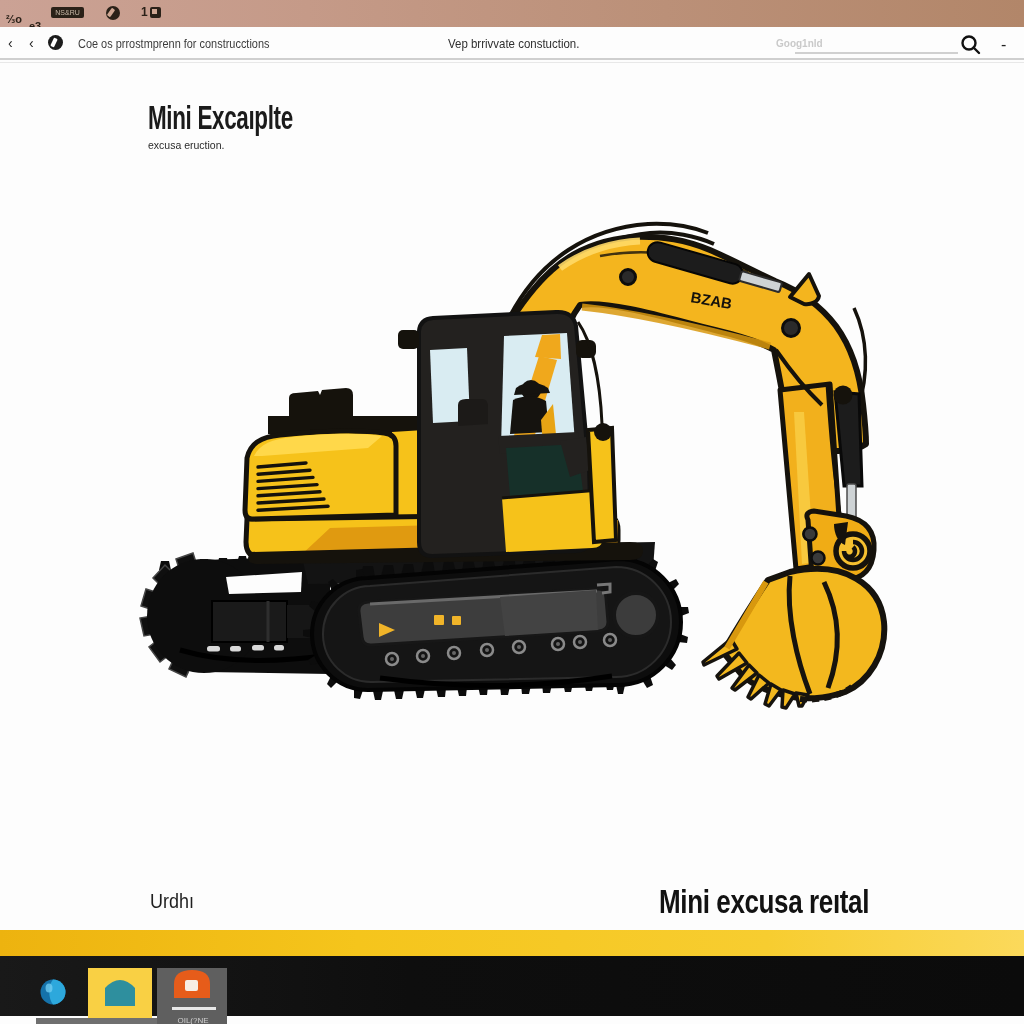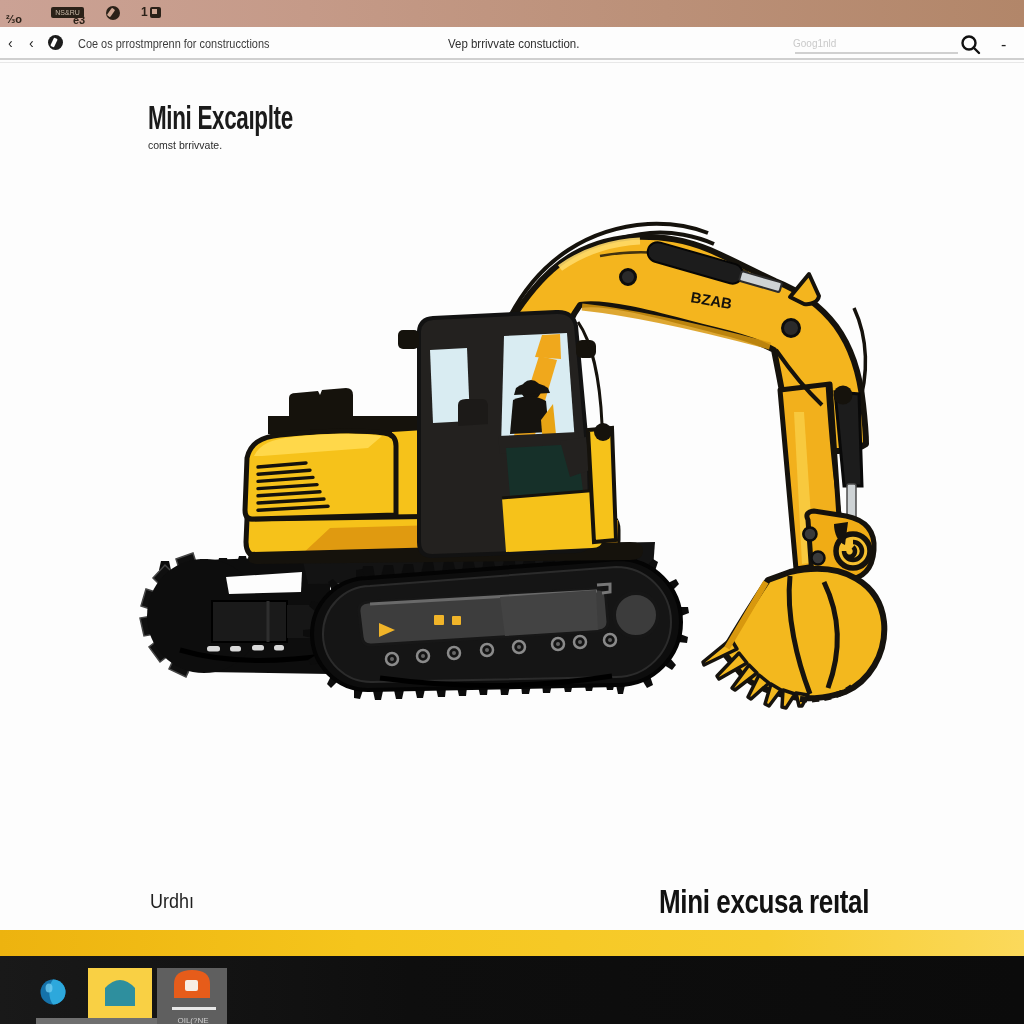--- a/index.html
+++ b/index.html
@@ -1,40 +1,40 @@
 <!DOCTYPE html>
 <html><head><meta charset="utf-8"><style>
 html,body{margin:0;padding:0;width:1024px;height:1024px;overflow:hidden;background:#fdfdfd;font-family:"Liberation Sans",sans-serif;}
 .abs{position:absolute;}
 #topbar{left:0;top:0;width:1024px;height:27px;background:linear-gradient(90deg,#cba295,#c59a88 30%,#bb9078 65%,#b28669);}
 #toolbar{left:0;top:27px;width:1024px;height:31px;background:#fdfdfd;border-bottom:2px solid #cfcfcf;}
 #tline2{left:0;top:62px;width:1024px;height:1px;background:#e8e8e8;}
 #yellowbar{left:0;top:930px;width:1024px;height:26px;background:linear-gradient(90deg,#edb30f,#f5c51c 35%,#f7cd30 75%,#fbd95b);}
-#taskbar{left:0;top:956px;width:1024px;height:68px;background:linear-gradient(90deg,#191919,#0e0e0e 40%,#0b0b0b);}
+#taskbar{left:0;top:956px;width:1024px;height:60px;background:linear-gradient(90deg,#191919,#0e0e0e 40%,#0b0b0b);}
 .tb-glyph{position:absolute;color:#2a2118;font-size:11px;font-weight:bold;}
 </style></head>
 <body>
 <div class="abs" id="topbar">
   <span class="tb-glyph" style="left:6px;top:5px;margin-top:8px;">⅔o</span>
-  <span class="tb-glyph" style="left:29px;top:14px;margin-left:44px;">e3</span>
+  <span class="tb-glyph" style="left:29px;top:20px;">e3</span>
   <span class="abs" style="left:51px;top:7px;width:33px;height:11px;background:#2a2118;border-radius:2px;color:#c9b9a8;font-size:7px;text-align:center;line-height:11px;">NS&amp;RU</span>
   <span class="abs" style="left:106px;top:6px;width:14px;height:14px;background:#2a2118;border-radius:50%;"></span>
   <span class="abs" style="left:109px;top:8px;width:4px;height:9px;background:#cfa793;border-radius:1px;transform:rotate(35deg);"></span>
   <span class="tb-glyph" style="left:141px;top:5px;font-size:12px;">1</span>
   <span class="abs" style="left:150px;top:7px;width:11px;height:11px;background:#2a2118;border-radius:2px;"></span>
   <span class="abs" style="left:152px;top:9px;width:5px;height:5px;background:#cfa793;"></span>
 </div>
 <div class="abs" id="toolbar">
   <span class="abs" style="left:8px;top:8px;font-size:14px;color:#222;">‹</span>
   <span class="abs" style="left:29px;top:8px;font-size:14px;color:#222;">‹</span>
   <span class="abs" style="left:48px;top:8px;width:15px;height:15px;background:#1c1c1c;border-radius:50%;"></span>
   <span class="abs" style="left:52px;top:11px;width:4px;height:9px;background:#fdfdfd;border-radius:1px;transform:rotate(25deg);"></span>
   <span class="abs" style="left:78px;top:9px;font-size:13.5px;color:#3c3c3c;transform:scaleX(0.81);transform-origin:0 0;white-space:nowrap;">Coe os prrostmprenn for construcctions</span>
   <span class="abs" style="left:448px;top:9px;font-size:13.5px;color:#2f2f2f;transform:scaleX(0.85);transform-origin:0 0;white-space:nowrap;">Vep brrivvate constuction.</span>
-  <span class="abs" style="left:793px;top:11px;font-size:10px;color:#c9c9c9;">Goog1nld</span>
+  <span class="abs" style="left:776px;top:11px;font-size:10px;color:#c9c9c9;font-weight:bold;">Goog1nld</span>
   <span class="abs" style="left:795px;top:25px;width:163px;height:1.5px;background:#d0d0d0;"></span>
   <svg class="abs" style="left:958px;top:7px;" width="26" height="22" viewBox="0 0 26 22">
       <circle cx="11" cy="9" r="6.5" fill="none" stroke="#111" stroke-width="2.4"></circle>
       <line x1="15.5" y1="13.5" x2="21" y2="19" stroke="#111" stroke-width="2.4" stroke-linecap="round"></line>
     </svg>
   <span class="abs" style="left:1001px;top:9px;font-size:16px;color:#222;">-</span>
 </div>
 <div class="abs" id="tline2"></div>
 <svg width="1024" height="1024" viewBox="0 0 1024 1024" style="position:absolute;left:0;top:0">
 
@@ -254,21 +254,21 @@
 <path d="M 771 684 L 781 690 L 769 706 L 765 704 Z" fill="#f3b81e" stroke="#16130e" stroke-width="3.5" stroke-linejoin="round"></path>
 <path d="M 783 690 L 795 694 L 786 708 L 782 707 Z" fill="#f3b81e" stroke="#16130e" stroke-width="3.5" stroke-linejoin="round"></path>
 <path d="M 796 693 L 808 695 L 802 706 L 799 706 Z" fill="#f3b81e" stroke="#16130e" stroke-width="3.5" stroke-linejoin="round"></path>
 <path d="M 824 582 C 840 615 842 650 828 688" stroke="#16130e" stroke-width="5" fill="none"></path>
 <path d="M 810 694 C 797 660 786 615 790 576" stroke="#16130e" stroke-width="5" fill="none"></path>
 <path d="M 800 699 C 820 701 840 696 852 687" stroke="#16130e" stroke-width="6" fill="none" stroke-dasharray="7 5"></path>
 <path d="M 766 582 C 753 604 739 628 727 648" stroke="#d8980e" stroke-width="6" fill="none"></path>
 </g>
 </svg>
 <div class="abs" style="left:148px;top:99px;font-size:33px;font-weight:bold;color:#1b1b1b;letter-spacing:-0.5px;transform:scaleX(0.68);transform-origin:0 0;white-space:nowrap;">Mini Excaıplte</div>
-<div class="abs" style="left:148px;top:139px;font-size:10.5px;color:#2b2b2b;white-space:nowrap;">comst brrivvate.</div>
+<div class="abs" style="left:148px;top:139px;font-size:10.5px;color:#2b2b2b;white-space:nowrap;">excusa eruction.</div>
 <div class="abs" style="left:150px;top:889px;font-size:21px;color:#1f1f1f;transform:scaleX(0.856);transform-origin:0 0;white-space:nowrap;">Urdhı</div>
 <div class="abs" style="left:594px;top:882px;width:275px;font-size:34px;font-weight:bold;color:#121212;text-align:right;letter-spacing:-0.5px;transform:scaleX(0.765);transform-origin:100% 0;white-space:nowrap;">Mini excusa reıtal</div>
 <div class="abs" id="yellowbar"></div>
 <div class="abs" id="taskbar">
   <svg class="abs" style="left:40px;top:23px;" width="28" height="28" viewBox="0 0 28 28">
     <circle cx="13" cy="13" r="12.5" fill="#1572aa"></circle>
     <path d="M 13 0.5 A 12.5 12.5 0 0 1 13 25.5 C 8 20 8 6 13 0.5 Z" fill="#2da8dc"></path>
     <ellipse cx="9" cy="9" rx="3.5" ry="4.5" fill="#6ecaf0" opacity="0.8"></ellipse>
   </svg>
   <div class="abs" style="left:88px;top:12px;width:64px;height:50px;background:#f9d044;"></div>

